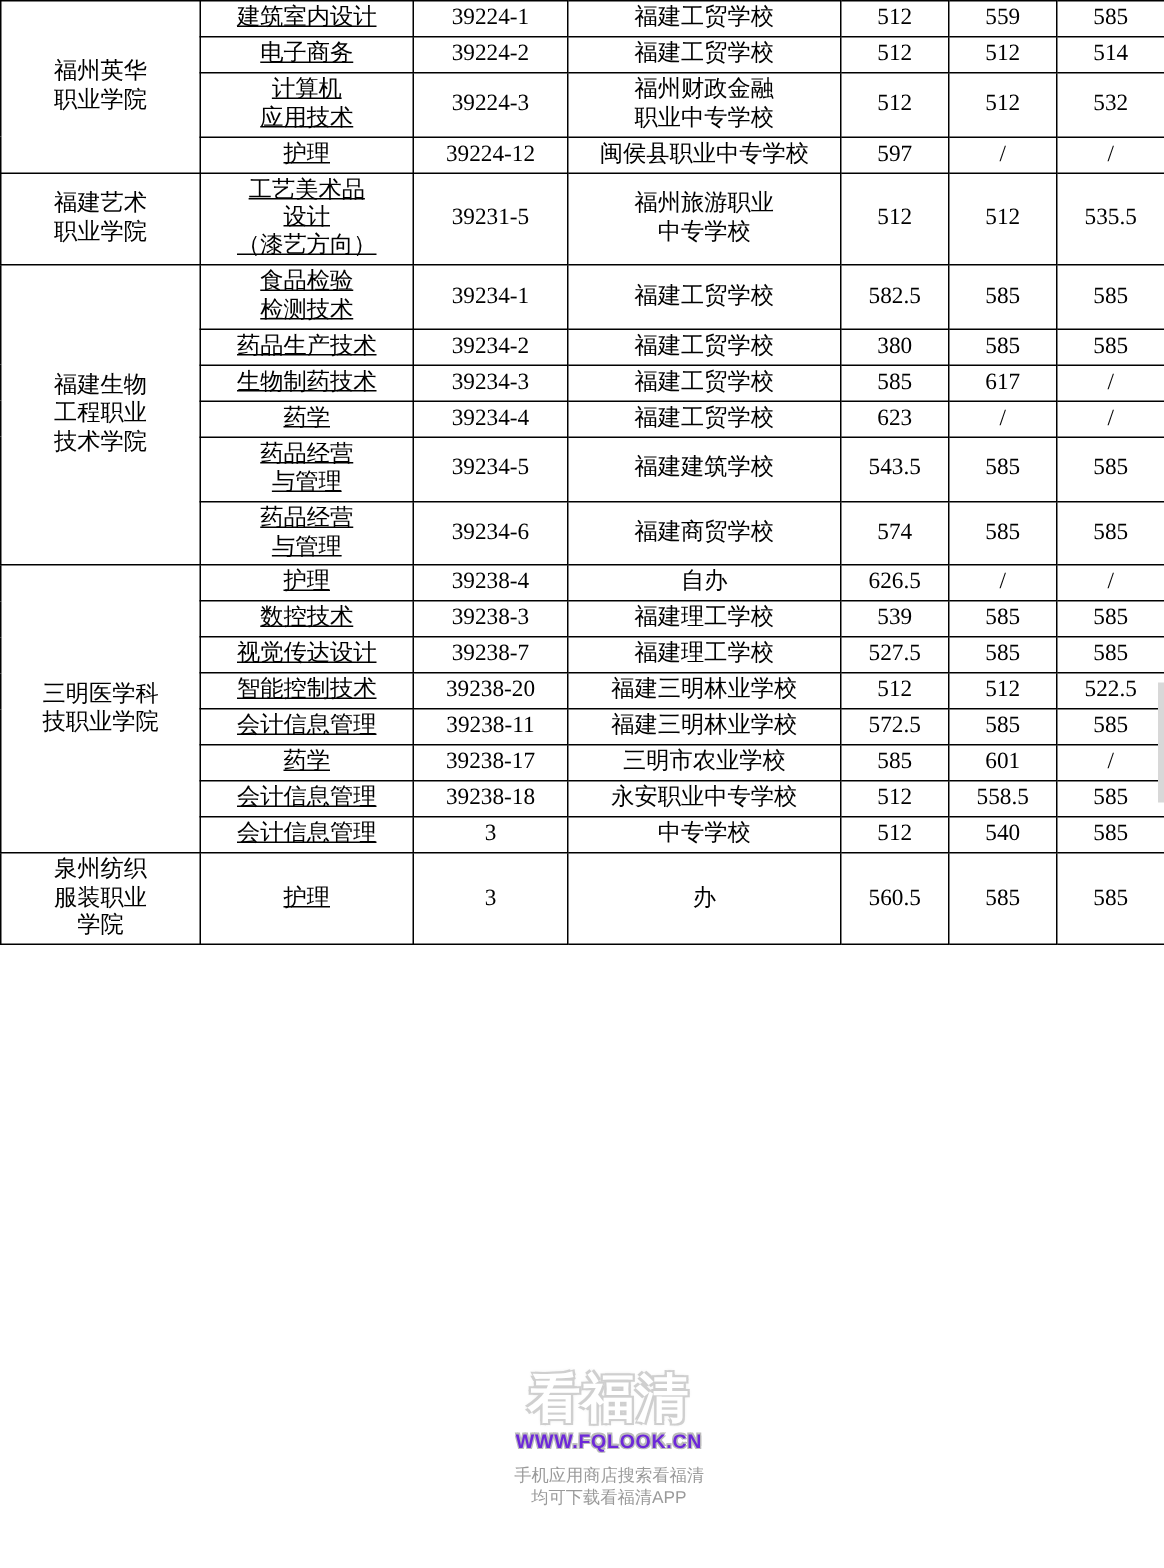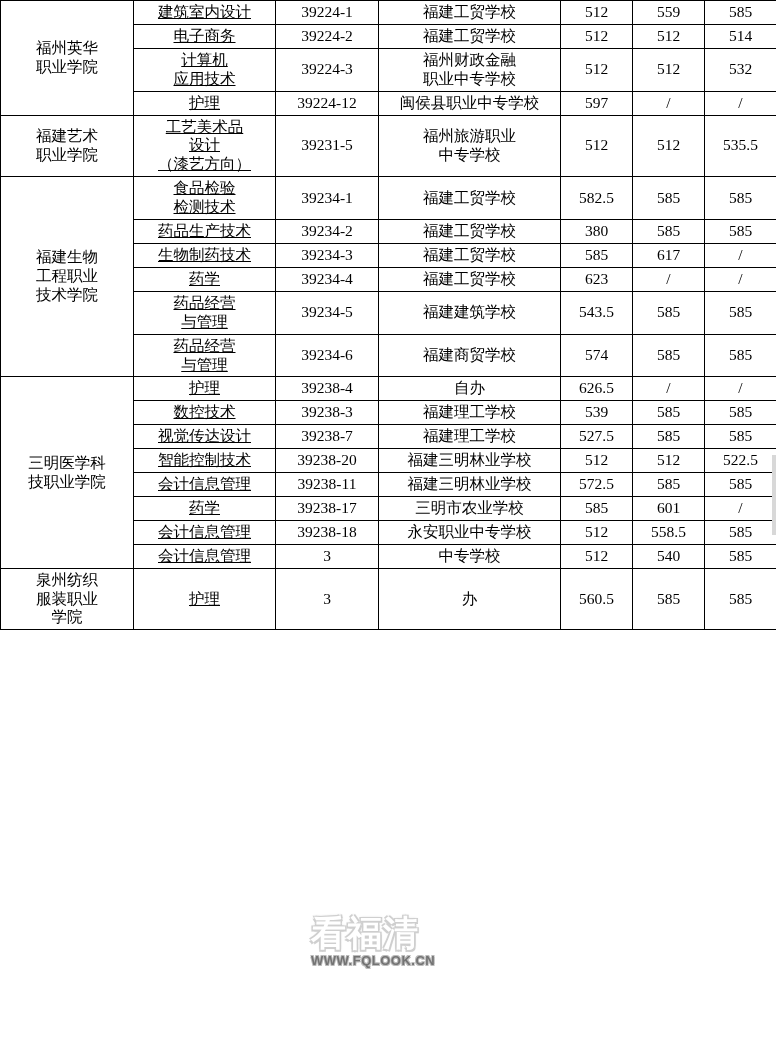--- a/index.html
+++ b/index.html
@@ -69,40 +69,41 @@
     height: 80px;
     background: #d8d8d8;
   }
 
   
   #watermark {
     position: absolute;
     left: 311px;
     top: 915px;
     width: 190px;
+    text-align: center;
     pointer-events: none;
     font-family: "Liberation Sans", sans-serif;
   }
   #watermark .wm-main {
     font-size: 35px;
     font-weight: bold;
     color: #ffffff;
     letter-spacing: 1px;
     text-shadow:
       -1.5px -1.5px 0 #cfcfcf,
        1.5px -1.5px 0 #cfcfcf,
       -1.5px  1.5px 0 #cfcfcf,
        1.5px  1.5px 0 #cfcfcf,
        0 0 3px #bdbdbd;
     line-height: 1.05;
   }
   #watermark .wm-url {
     font-size: 13px;
     font-weight: bold;
-    color: #737373;
+    color: #6d28d9;
     letter-spacing: 0.5px;
     text-shadow:
       -0.8px -0.8px 0 #bbbbbb,
        0.8px -0.8px 0 #bbbbbb,
       -0.8px  0.8px 0 #bbbbbb,
        0.8px  0.8px 0 #bbbbbb;
     margin-top: 1px;
   }
   #watermark .wm-sub {
     font-size: 11.5px;
@@ -299,15 +300,19 @@
       </tr>
 
     </tbody>
   </table>
 
   <div id="edge-mark"></div>
 
   <div id="watermark">
     <div class="wm-main">看福清</div>
     <div class="wm-url">WWW.FQLOOK.CN</div>
+    <div class="wm-sub">
+      <span>手机应用商店搜索看福清</span><br>
+      <span>均可下载看福清APP</span>
+    </div>
   </div>
 
 </div>
 
 </body></html>

